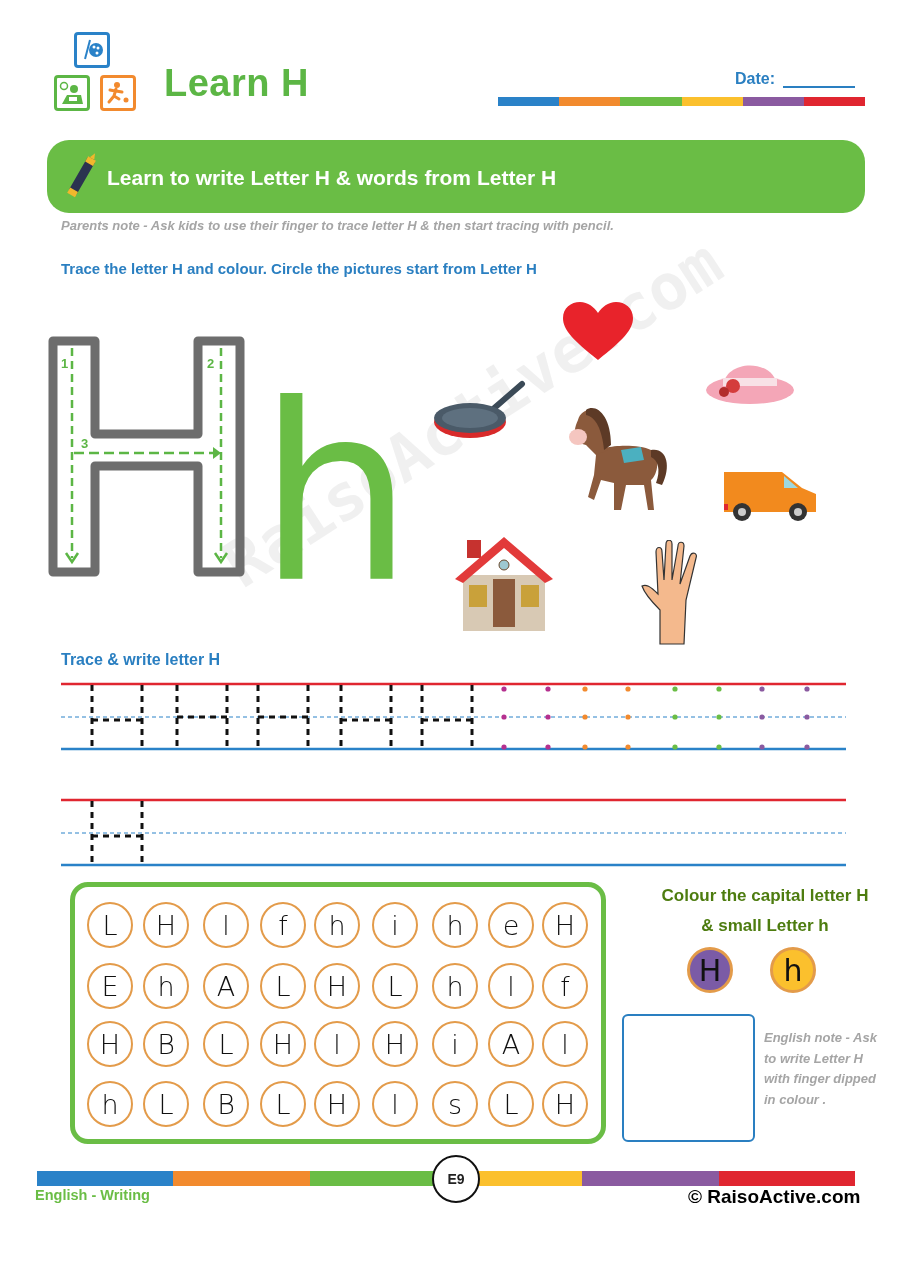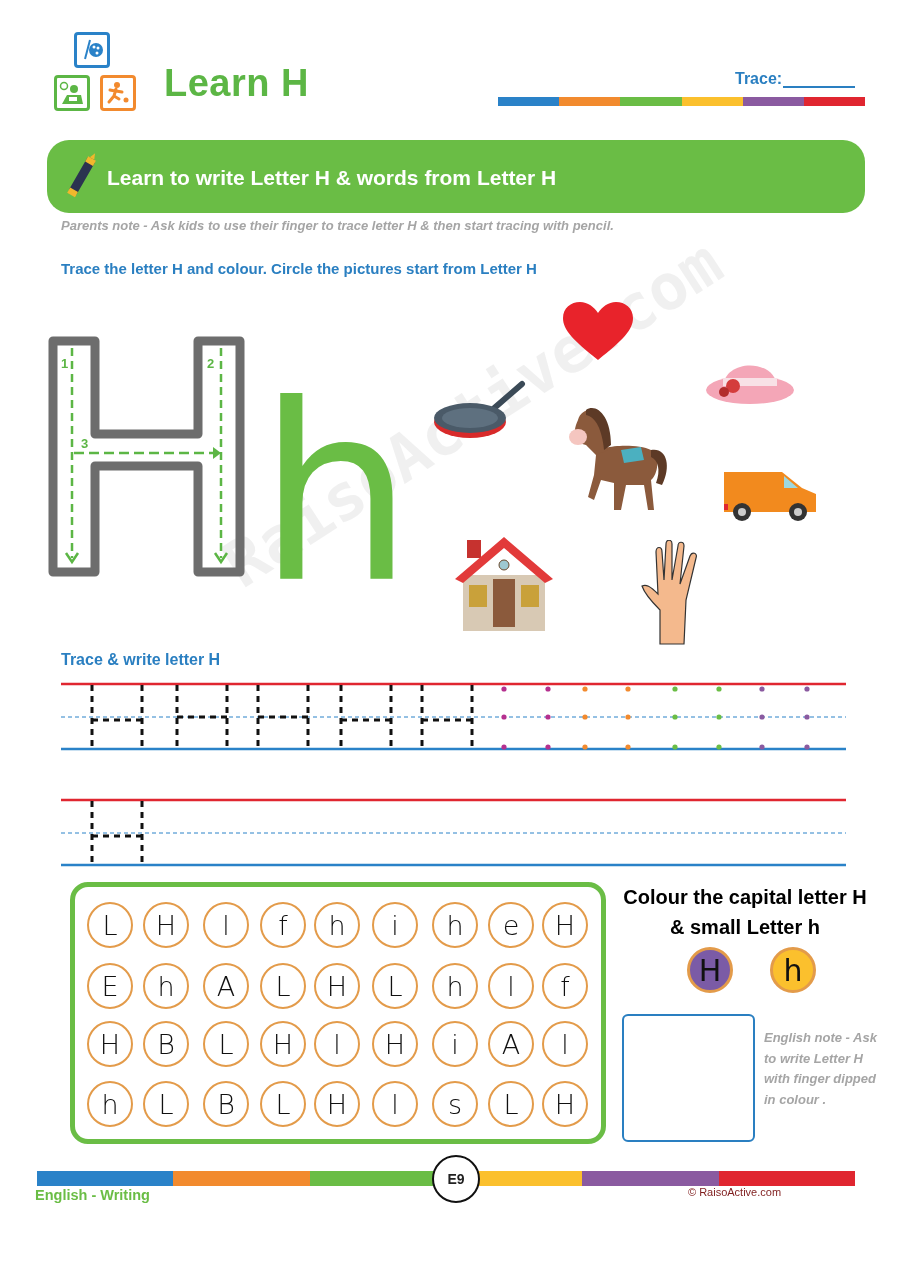--- a/index.html
+++ b/index.html
@@ -13,26 +13,26 @@
   .colorbar{display:flex}
   .colorbar div{height:100%;flex:1}
   .banner{left:47px;top:140px;width:818px;height:73px;background:#6abd45;border-radius:22px}
   .banner-text{left:107px;top:166px;font-size:21px;font-weight:bold;color:#fff}
   .pnote{left:61px;top:218px;font-size:13px;font-style:italic;font-weight:bold;color:#a5a5a5}
   .instr{left:61px;top:260px;font-size:15px;font-weight:bold;color:#2a7fc1}
   .h-small{left:258px;top:372px;font-size:245px;line-height:1;color:#6abd45;font-family:"DejaVu Sans",sans-serif}
   .sub{font-size:16px;font-weight:bold;color:#2a7fc1}
   .grid{left:70px;top:882px;width:536px;height:262px;border:5px solid #6abd45;border-radius:18px}
   .cell{position:absolute;width:46px;height:46px;border:2px solid #e39b4a;border-radius:50%;display:flex;align-items:center;justify-content:center;font-size:27px;font-family:"DejaVu Sans",sans-serif;font-weight:300;color:#111}
-  .col-title{left:620px;width:250px;text-align:center;font-size:20px;font-weight:bold;color:#000000}
+  .col-title{left:640px;width:250px;text-align:center;font-size:17px;font-weight:bold;color:#4d7c0f}
   .big-circle{position:absolute;width:46px;height:46px;border-radius:50%;border:3px solid #e39b4a;display:flex;align-items:center;justify-content:center;font-size:30px;color:#111;font-family:"DejaVu Sans",sans-serif}
   .note-box{left:622px;top:1014px;width:133px;height:128px;border:2px solid #2a7fc1;border-radius:6px}
   .side-note{left:764px;top:1028px;width:115px;font-size:13px;font-style:italic;font-weight:bold;color:#a5a5a5;line-height:20.5px}
   .foot-l{left:35px;top:1187px;font-size:14.5px;font-weight:bold;color:#6abd45}
-  .foot-r{left:688px;top:1186px;font-size:11px;font-weight:normal;color:#7f1d1d}
+  .foot-r{left:688px;top:1186px;font-size:19px;font-weight:bold;color:#000000}
   .page-badge{left:432px;top:1155px;width:48px;height:48px;border:2.5px solid #111;border-radius:50%;background:#fff;display:flex;align-items:center;justify-content:center;font-size:14px;font-weight:bold}
   .watermark{left:210px;top:540px;font-size:64px;font-weight:bold;color:rgba(200,200,200,0.28);transform:rotate(-33deg);transform-origin:left top;font-family:"DejaVu Sans Mono",monospace;white-space:nowrap}
 </style>
 </head>
 <body>
 
 <div class="abs watermark">RaisoActive.com</div>
 
 <div>
   <div class="logo-box" style="left:74px;top:32px;border-color:#2a82c8">
@@ -55,21 +55,21 @@
   <div class="logo-box" style="left:100px;top:75px;border-color:#f28a2e">
     <svg width="26" height="26" viewBox="0 0 26 26">
         <circle cx="12" cy="5" r="3" fill="#f28a2e"></circle>
         <path d="M11 9 L9 16 L4 22 M9 16 L14 19 M11 11 L17 12 M10 11 L5 10" stroke="#f28a2e" stroke-width="3" fill="none" stroke-linecap="round"></path>
         <circle cx="21" cy="20" r="2.5" fill="#f28a2e"></circle>
       </svg>
   </div>
 </div>
 
 <div class="abs title">Learn H</div>
-<div class="abs date">Trace:</div>
+<div class="abs date">Date:</div>
 <div class="abs date-line"></div>
 <div class="abs colorbar" style="left:498px;top:97px;width:367px;height:9px">
   <div style="background:#2a82c8"></div>
     <div style="background:#f28a2e"></div>
     <div style="background:#6abd45"></div>
     <div style="background:#fbc02d"></div>
     <div style="background:#8a5aa0"></div>
     <div style="background:#e02630"></div>
 </div>
 

